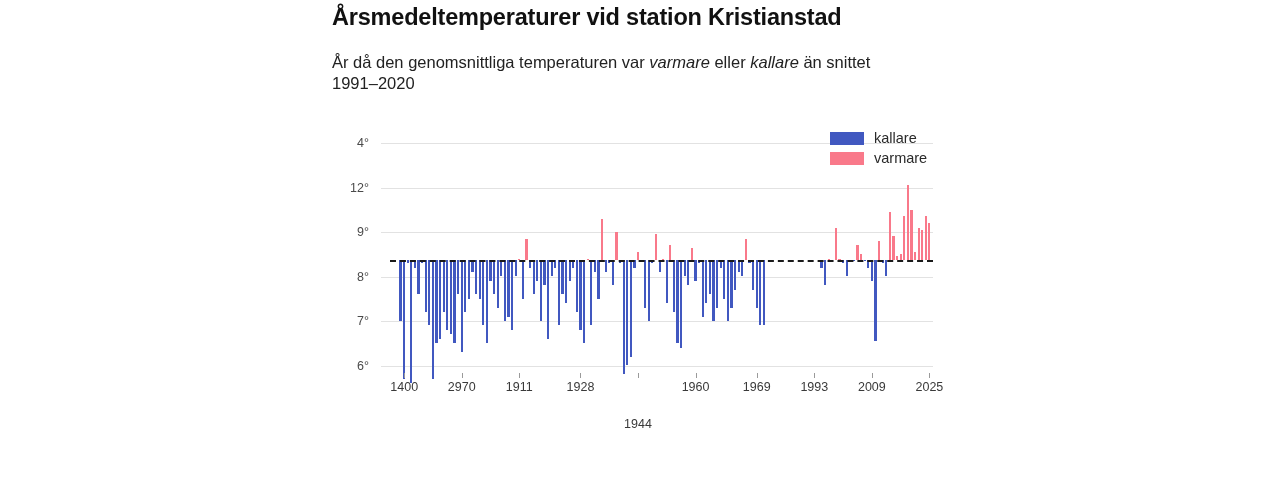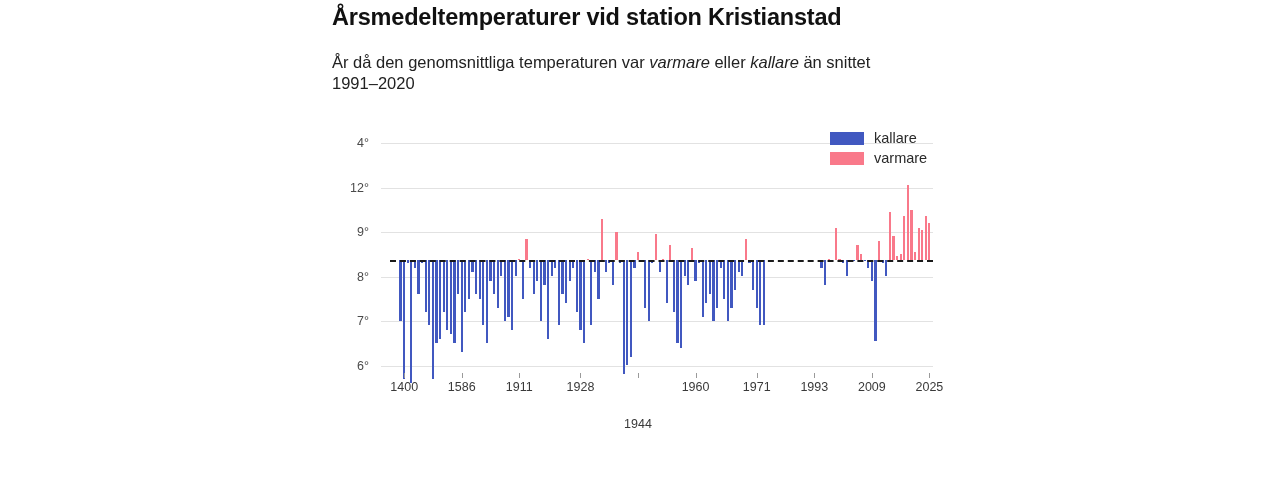--- a/index.html
+++ b/index.html
@@ -222,31 +222,31 @@
       <div class="bar varmare" title="2020: 9.5°C" style="left: 910.316px; width: 2.2px; top: 209.75px; height: 49.84px;"></div>
       <div class="bar varmare" title="2021: 8.55°C" style="left: 913.913px; width: 2.2px; top: 252.025px; height: 7.565px;"></div>
       <div class="bar varmare" title="2022: 9.1°C" style="left: 917.511px; width: 2.2px; top: 227.55px; height: 32.04px;"></div>
       <div class="bar varmare" title="2023: 9.05°C" style="left: 921.108px; width: 2.2px; top: 229.775px; height: 29.815px;"></div>
       <div class="bar varmare" title="2024: 9.35°C" style="left: 924.705px; width: 2.2px; top: 216.425px; height: 43.165px;"></div>
       <div class="bar varmare" title="2025: 9.2°C" style="left: 928.303px; width: 2.2px; top: 223.1px; height: 36.49px;"></div>
       <div class="baseline" style="left: 390px; top: 259.59px; width: 543px;"></div>
       <div class="xtick" style="left: 404.195px; top: 372.5px;"></div>
       <div class="xlabel" style="left: 404.195px; top: 379.5px;">1400</div>
       <div class="xtick" style="left: 461.752px; top: 372.5px;"></div>
-      <div class="xlabel" style="left: 461.752px; top: 379.5px;">1586</div>
+      <div class="xlabel" style="left: 461.752px; top: 379.5px;">2970</div>
       <div class="xtick" style="left: 519.309px; top: 372.5px;"></div>
       <div class="xlabel" style="left: 519.309px; top: 379.5px;">1911</div>
       <div class="xtick" style="left: 580.463px; top: 372.5px;"></div>
       <div class="xlabel" style="left: 580.463px; top: 379.5px;">1928</div>
       <div class="xtick" style="left: 638.02px; top: 372.5px;"></div>
       <div class="xlabel" style="left: 638.02px; top: 393px; margin-top: 24px;">1944</div>
       <div class="xtick" style="left: 695.577px; top: 372.5px;"></div>
       <div class="xlabel" style="left: 695.577px; top: 379.5px;">1960</div>
       <div class="xtick" style="left: 756.732px; top: 372.5px;"></div>
-      <div class="xlabel" style="left: 756.732px; top: 379.5px;">1971</div>
+      <div class="xlabel" style="left: 756.732px; top: 379.5px;">1969</div>
       <div class="xtick" style="left: 814.289px; top: 372.5px;"></div>
       <div class="xlabel" style="left: 814.289px; top: 379.5px;">1993</div>
       <div class="xtick" style="left: 871.846px; top: 372.5px;"></div>
       <div class="xlabel" style="left: 871.846px; top: 379.5px;">2009</div>
       <div class="xtick" style="left: 929.403px; top: 372.5px;"></div>
       <div class="xlabel" style="left: 929.403px; top: 379.5px;">2025</div>
     </div>
 
   <div class="legend">
     <div class="legend-row">

